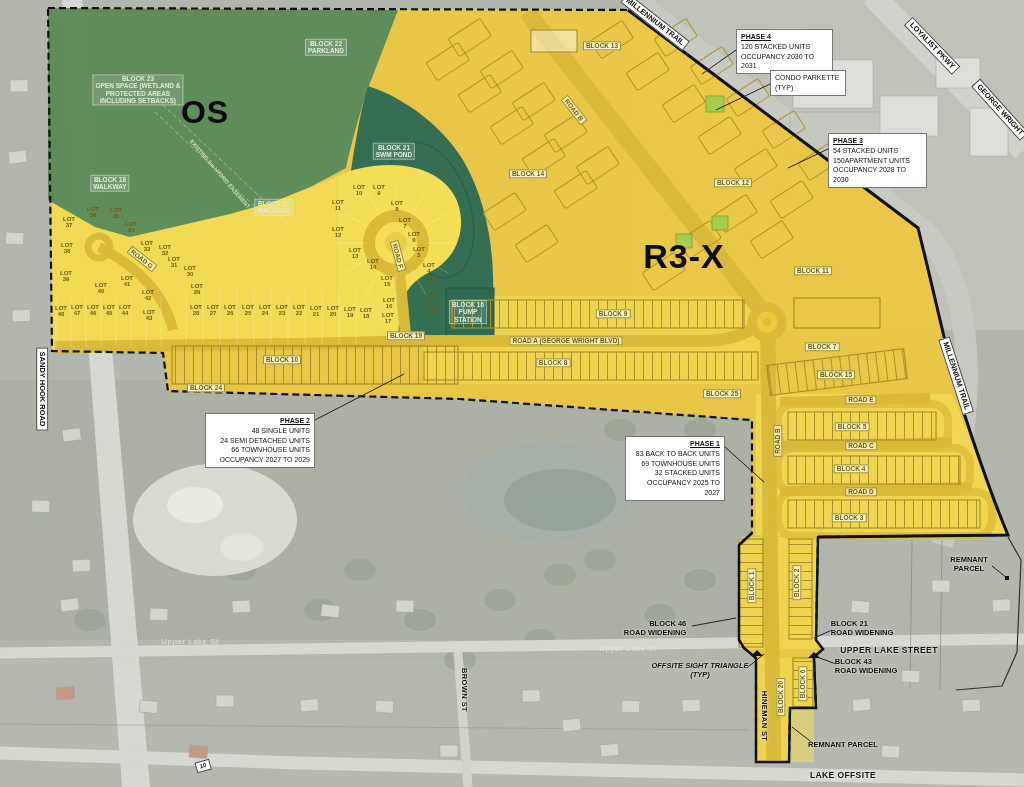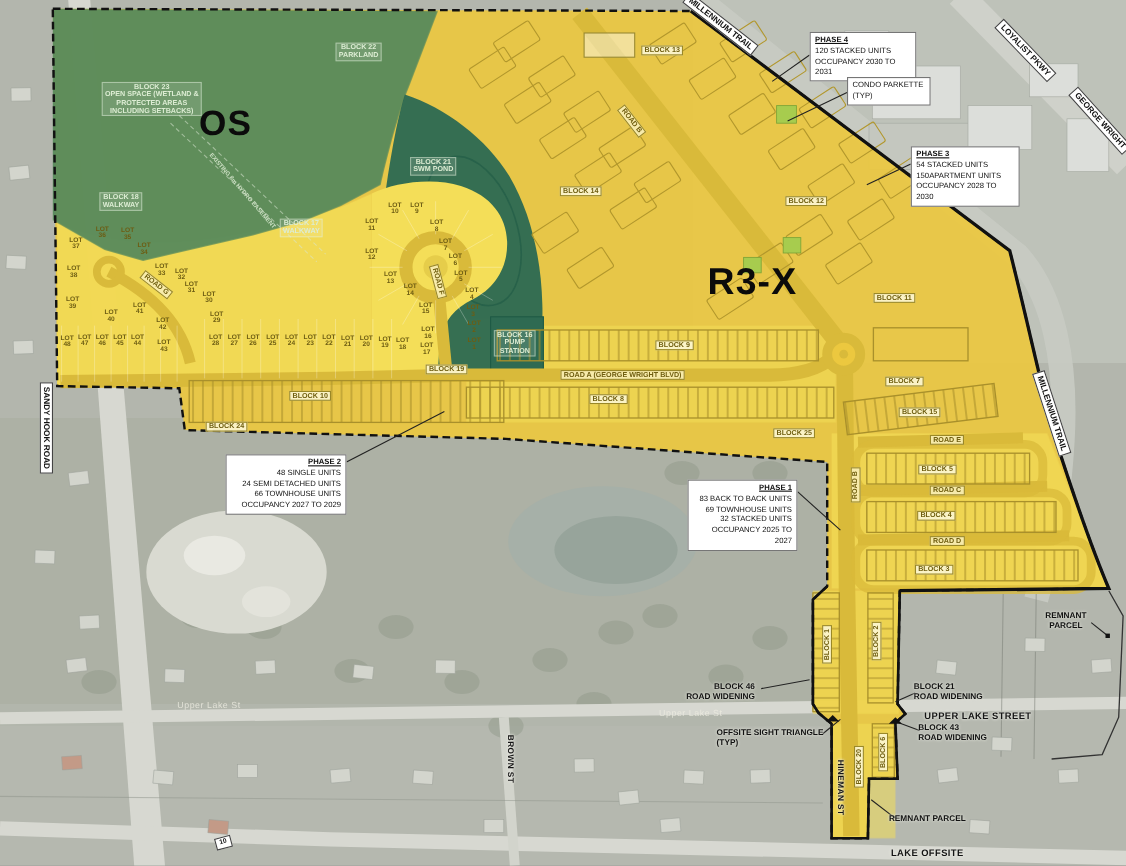--- a/index.html
+++ b/index.html
@@ -338,21 +338,21 @@
       <div class="lbl st" style="left: 764px; top: 716px; font-size: 7.5px; transform: translate(-50%, -50%) rotate(90deg);">HINEMAN ST</div>
       <div class="lbl st" style="left: 464px; top: 690px; font-size: 7.5px; transform: translate(-50%, -50%) rotate(90deg);">BROWN ST</div>
       <div class="lbl sf" style="left: 190px; top: 642px; transform: translate(-50%, -50%) rotate(0deg);">Upper Lake St</div>
       <div class="lbl sf" style="left: 628px; top: 649px; transform: translate(-50%, -50%) rotate(0deg);">Upper Lake St</div>
       <div class="lbl an" style="left: 655px; top: 628px; text-align: right; transform: translate(-50%, -50%) rotate(0deg);">BLOCK 46
 ROAD WIDENING</div>
       <div class="lbl an" style="left: 862px; top: 628px; text-align: left; transform: translate(-50%, -50%) rotate(0deg);">BLOCK 21
 ROAD WIDENING</div>
       <div class="lbl an" style="left: 866px; top: 666px; text-align: left; transform: translate(-50%, -50%) rotate(0deg);">BLOCK 43
 ROAD WIDENING</div>
-      <div class="lbl an" style="left: 700px; top: 670px; text-align: left; transform: translate(-50%, -50%) rotate(0deg);">OFFSITE SIGHT TRIANGLE
+      <div class="lbl an" style="left: 700px; top: 670px; text-align: center; transform: translate(-50%, -50%) rotate(0deg); font-style: italic;">OFFSITE SIGHT TRIANGLE
 (TYP)</div>
       <div class="lbl an" style="left: 969px; top: 564px; transform: translate(-50%, -50%) rotate(0deg);">REMNANT
 PARCEL</div>
       <div class="lbl an" style="left: 843px; top: 744px; transform: translate(-50%, -50%) rotate(0deg);">REMNANT PARCEL</div>
       <div class="lbl lot" style="left: 431px; top: 313px; transform: translate(-50%, -50%) rotate(0deg);">LOT
 1</div>
       <div class="lbl lot" style="left: 431px; top: 298px; transform: translate(-50%, -50%) rotate(0deg);">LOT
 2</div>
       <div class="lbl lot" style="left: 430px; top: 283px; transform: translate(-50%, -50%) rotate(0deg);">LOT
 3</div>

